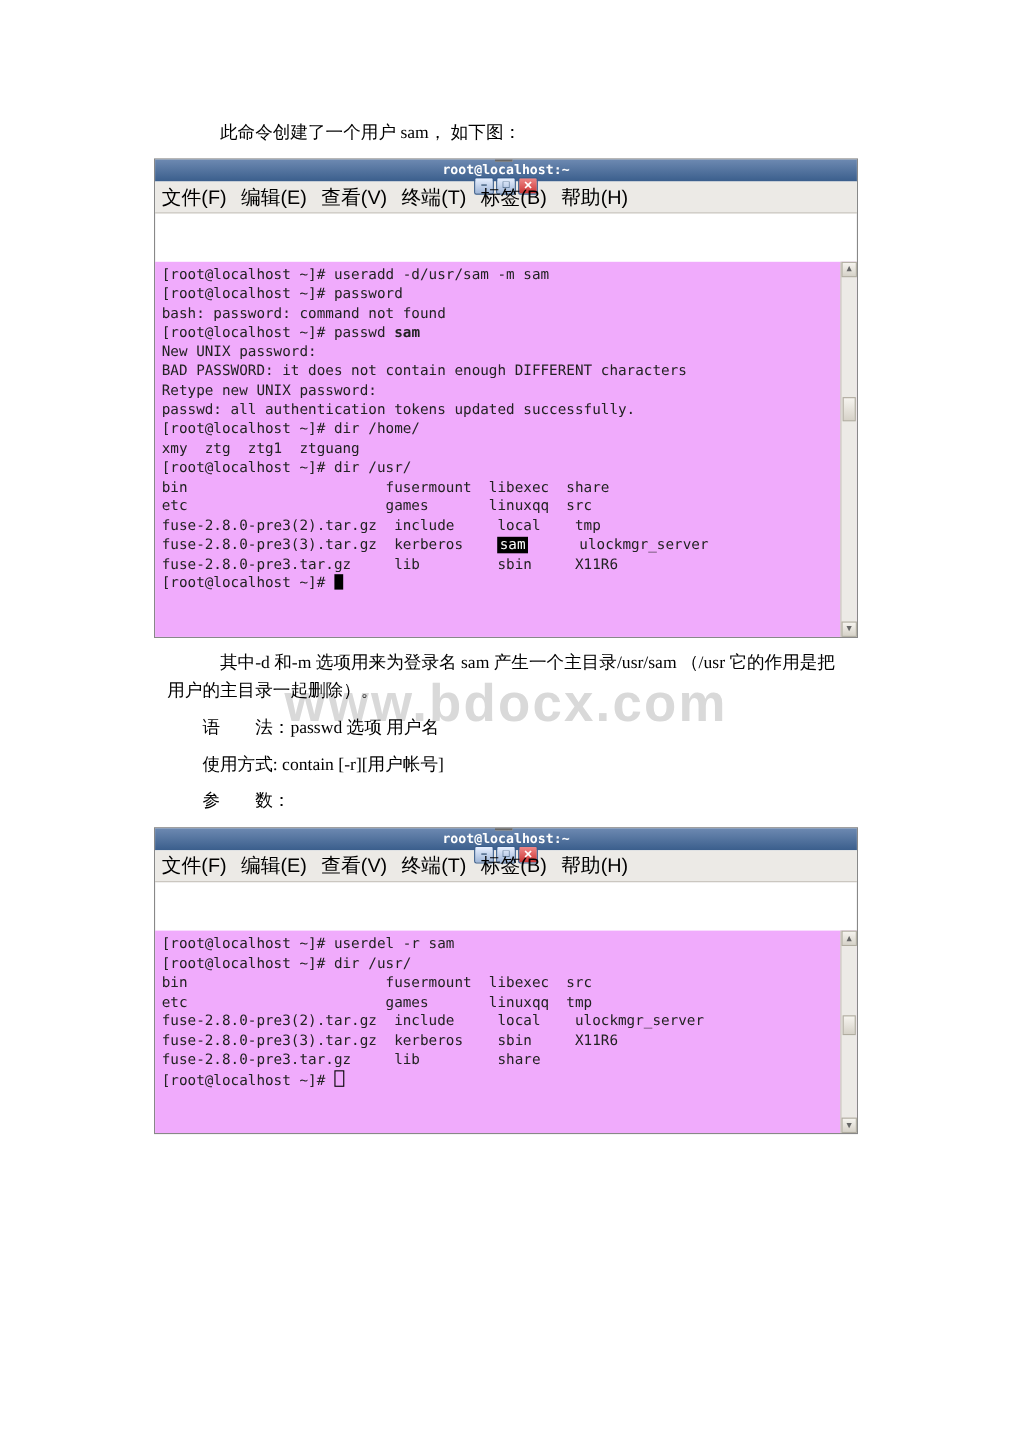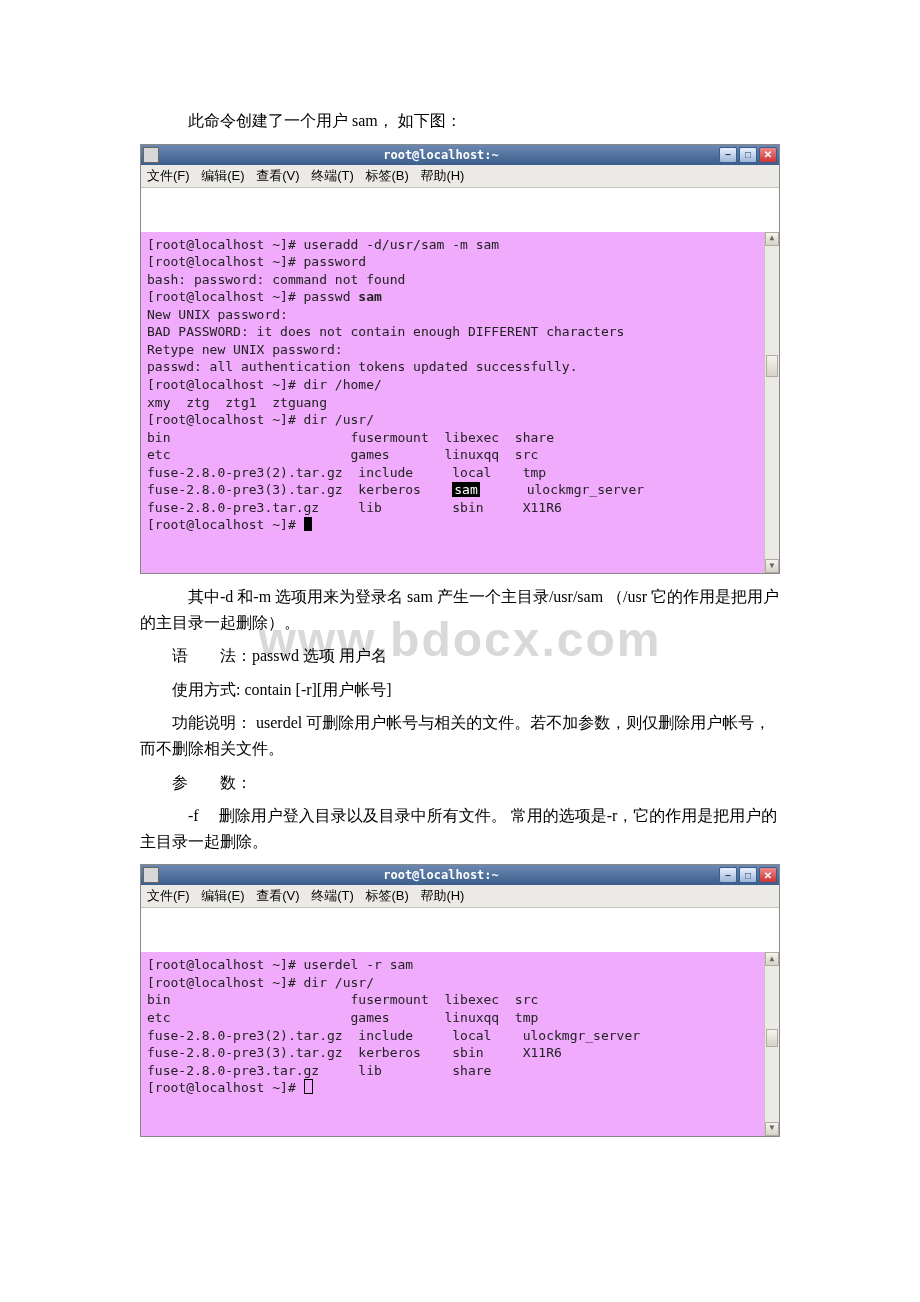--- a/index.html
+++ b/index.html
@@ -12,40 +12,41 @@
   .page {
     padding: 100px 140px 60px 140px;
     box-sizing: border-box;
     width: 920px;
     position: relative;
   }
   .para {
     font-size: 16px;
     line-height: 1.6;
     color: #000;
-    margin: 8px 0;
+    margin: 8px 12px;
   }
   .indent1 { text-indent: 2em; }
   .indent2 { text-indent: 3em; }
 
   .terminal-window {
     margin: 10px 0;
     border: 1px solid #888;
     background: #fff;
     font-family: "DejaVu Sans Mono", "Courier New", monospace;
     font-size: 13px;
   }
   .titlebar {
     display: flex;
     align-items: center;
     height: 20px;
     background: linear-gradient(to bottom, #6d89b1 0%, #3a5e8c 100%);
     color: #fff;
     font-weight: bold;
     padding: 0 2px;
+    flex-direction: column;
   }
   .titlebar .win-icon {
     width: 14px; height: 14px;
     background: #d8d8d8;
     border: 1px solid #666;
     margin-right: 4px;
   }
   .titlebar .title-text {
     flex: 1;
     text-align: center;
@@ -59,21 +60,21 @@
     border-radius: 2px;
     display: flex; align-items: center; justify-content: center;
     font-size: 10px; color: #1a3a5a;
     font-family: sans-serif;
   }
   .winbtn.close { color: #fff; background: linear-gradient(to bottom,#e88,#c33);}
   .menubar {
     background: #eceae6;
     padding: 2px 6px;
     font-family: "SimSun", sans-serif;
-    font-size: 13px;
+    font-size: 18px;
     color: #000;
     border-bottom: 1px solid #c8c4bc;
   }
   .menubar span { margin-right: 8px; }
   .term-body {
     position: relative;
     padding: 4px 6px;
     color: #222;
     line-height: 1.35;
     white-space: pre;
@@ -192,27 +193,23 @@
 
 
   <p class="para indent1">
     <span>语　　法：</span><span>passwd 选项 用户名</span>
   </p>
 
   <p class="para indent1">
     <span>使用方式: </span><span>contain [-r][用户帐号]</span>
   </p>
 
-  <p class="para indent1">
-    <span>功能说明：</span><span> userdel 可删除用户帐号与相关的文件。若不加参数，则仅删除用户帐号，而不删除相关文件。</span>
-  </p>
 
   <p class="para indent1">参　　数：</p>
 
-  <p class="para" style="text-indent:3em;">-f　 删除用户登入目录以及目录中所有文件。 常用的选项是-r，它的作用是把用户的主目录一起删除。</p>
 
 
   <div class="terminal-window">
     <div class="titlebar">
       <div class="win-icon"></div>
       <div class="title-text">root@localhost:~</div>
       <div class="winbtns">
         <div class="winbtn">–</div>
         <div class="winbtn">□</div>
         <div class="winbtn close">✕</div>

